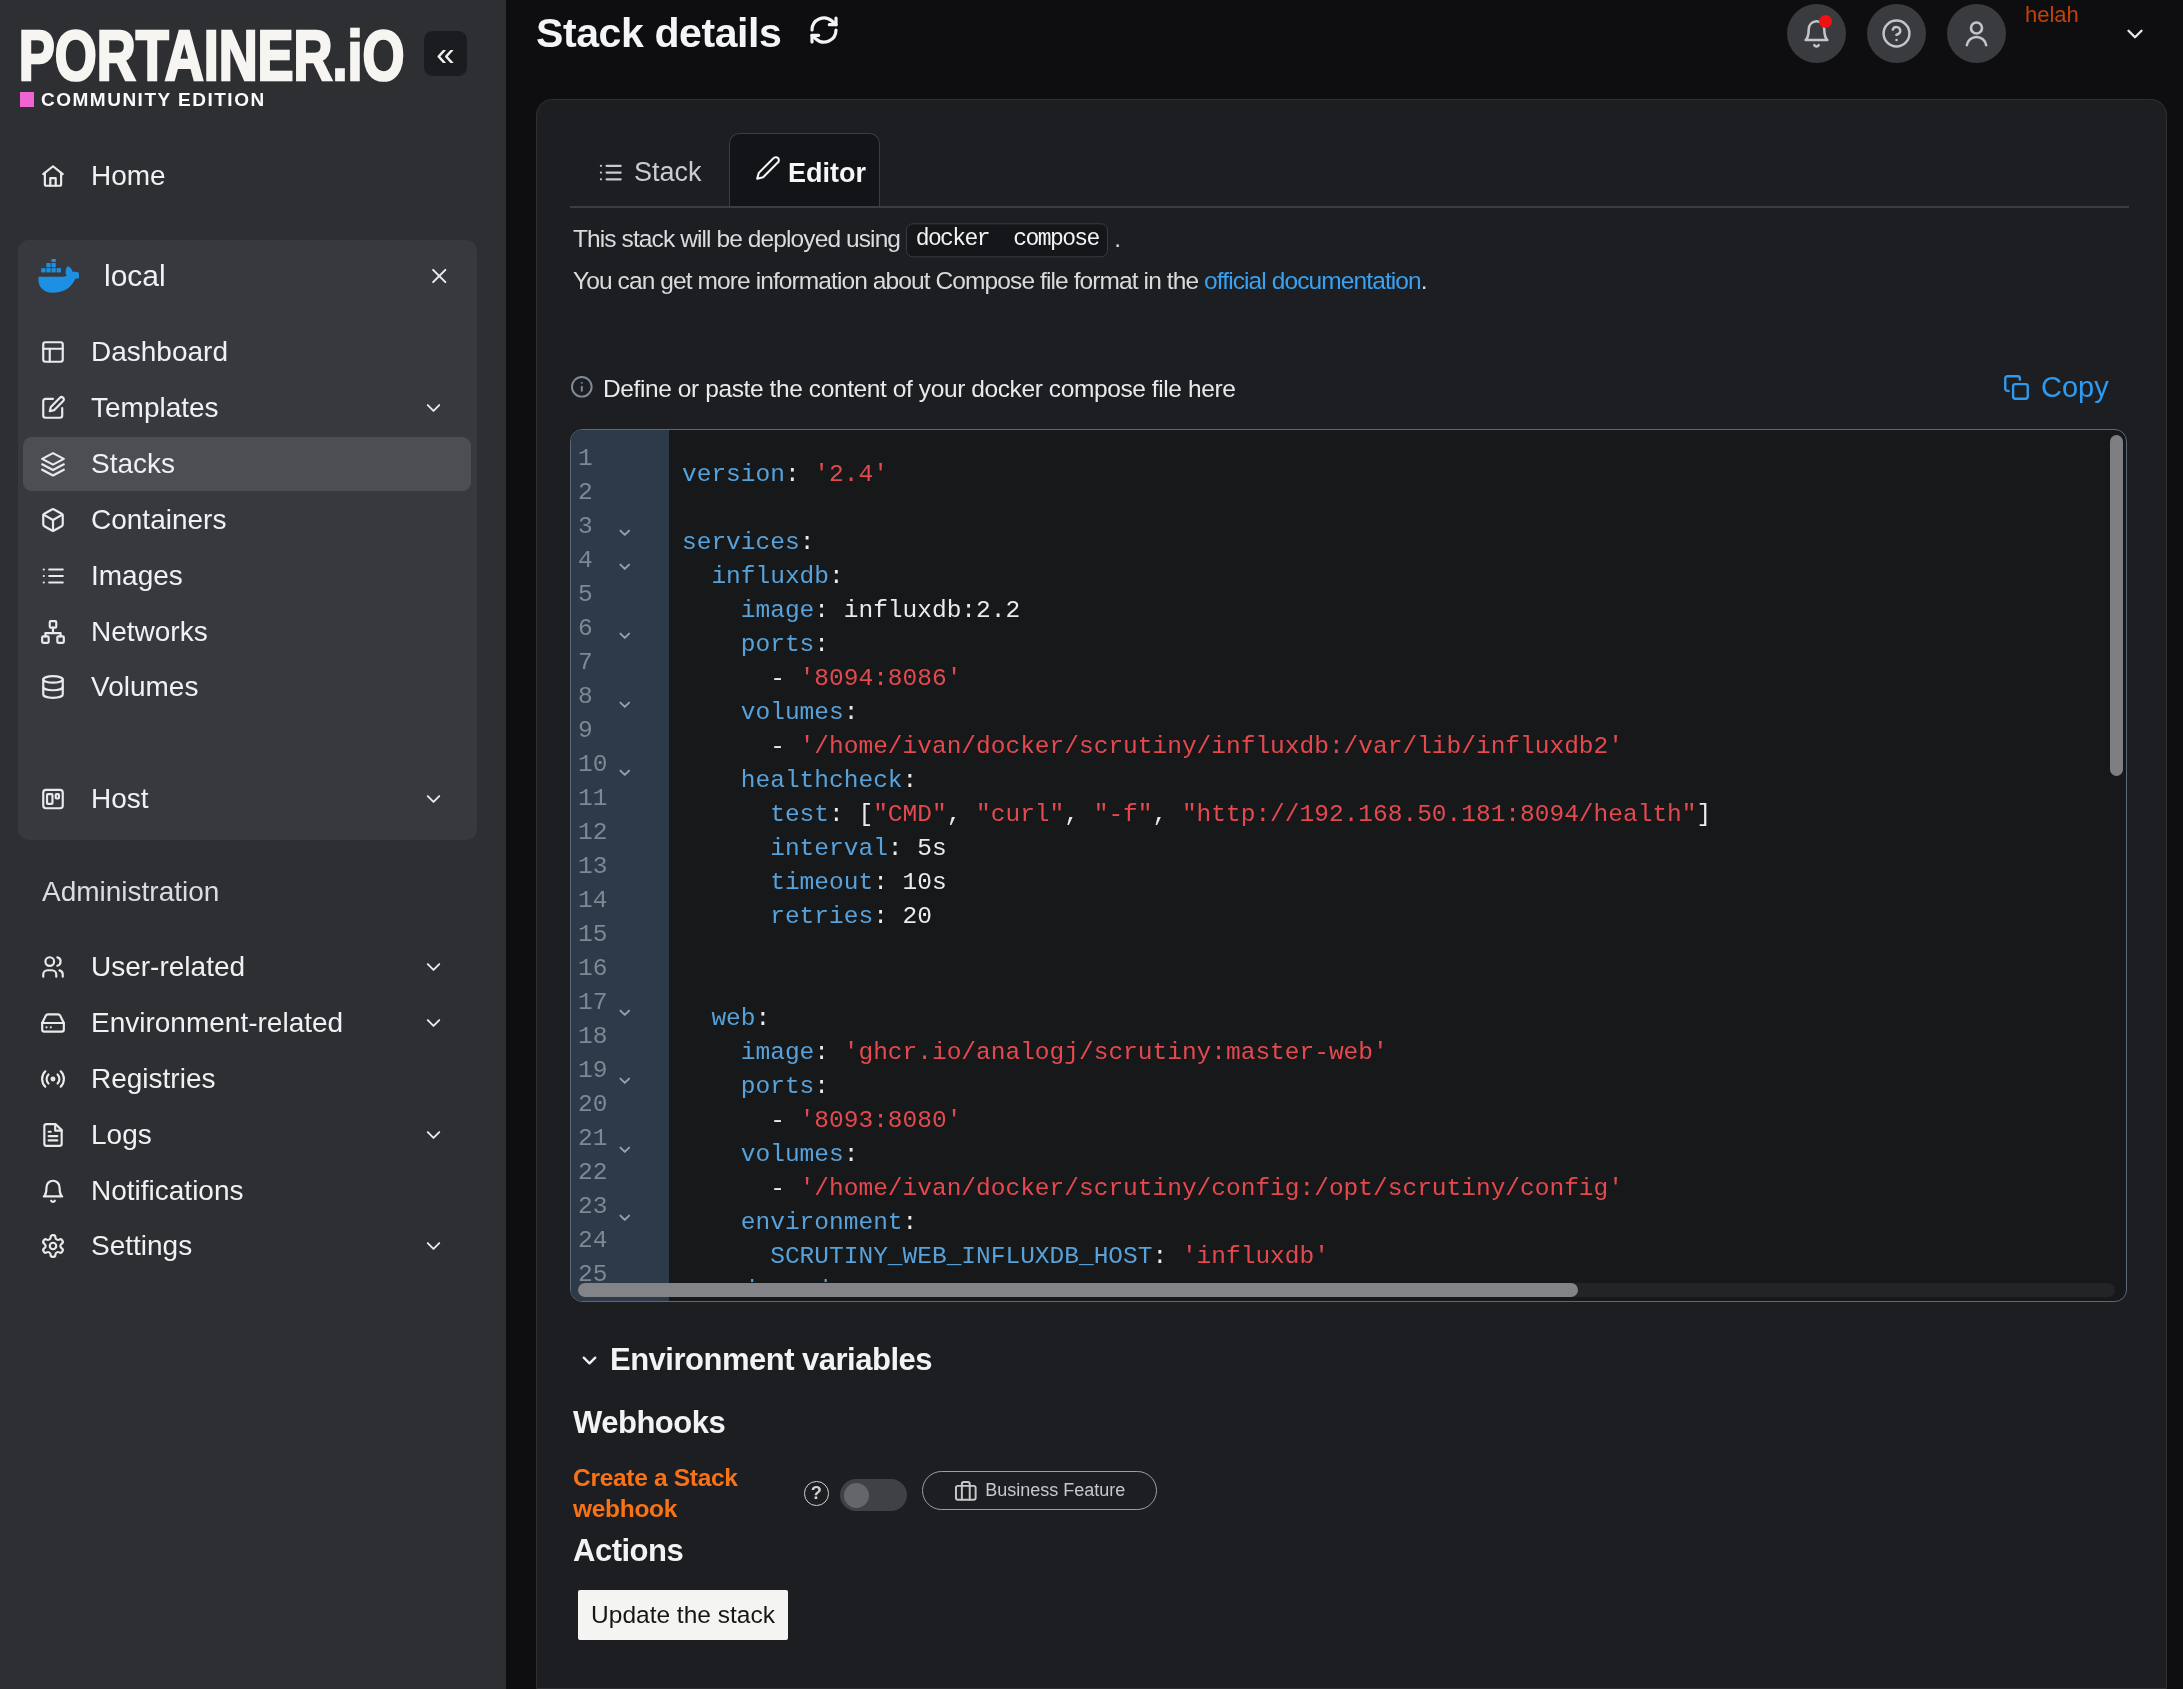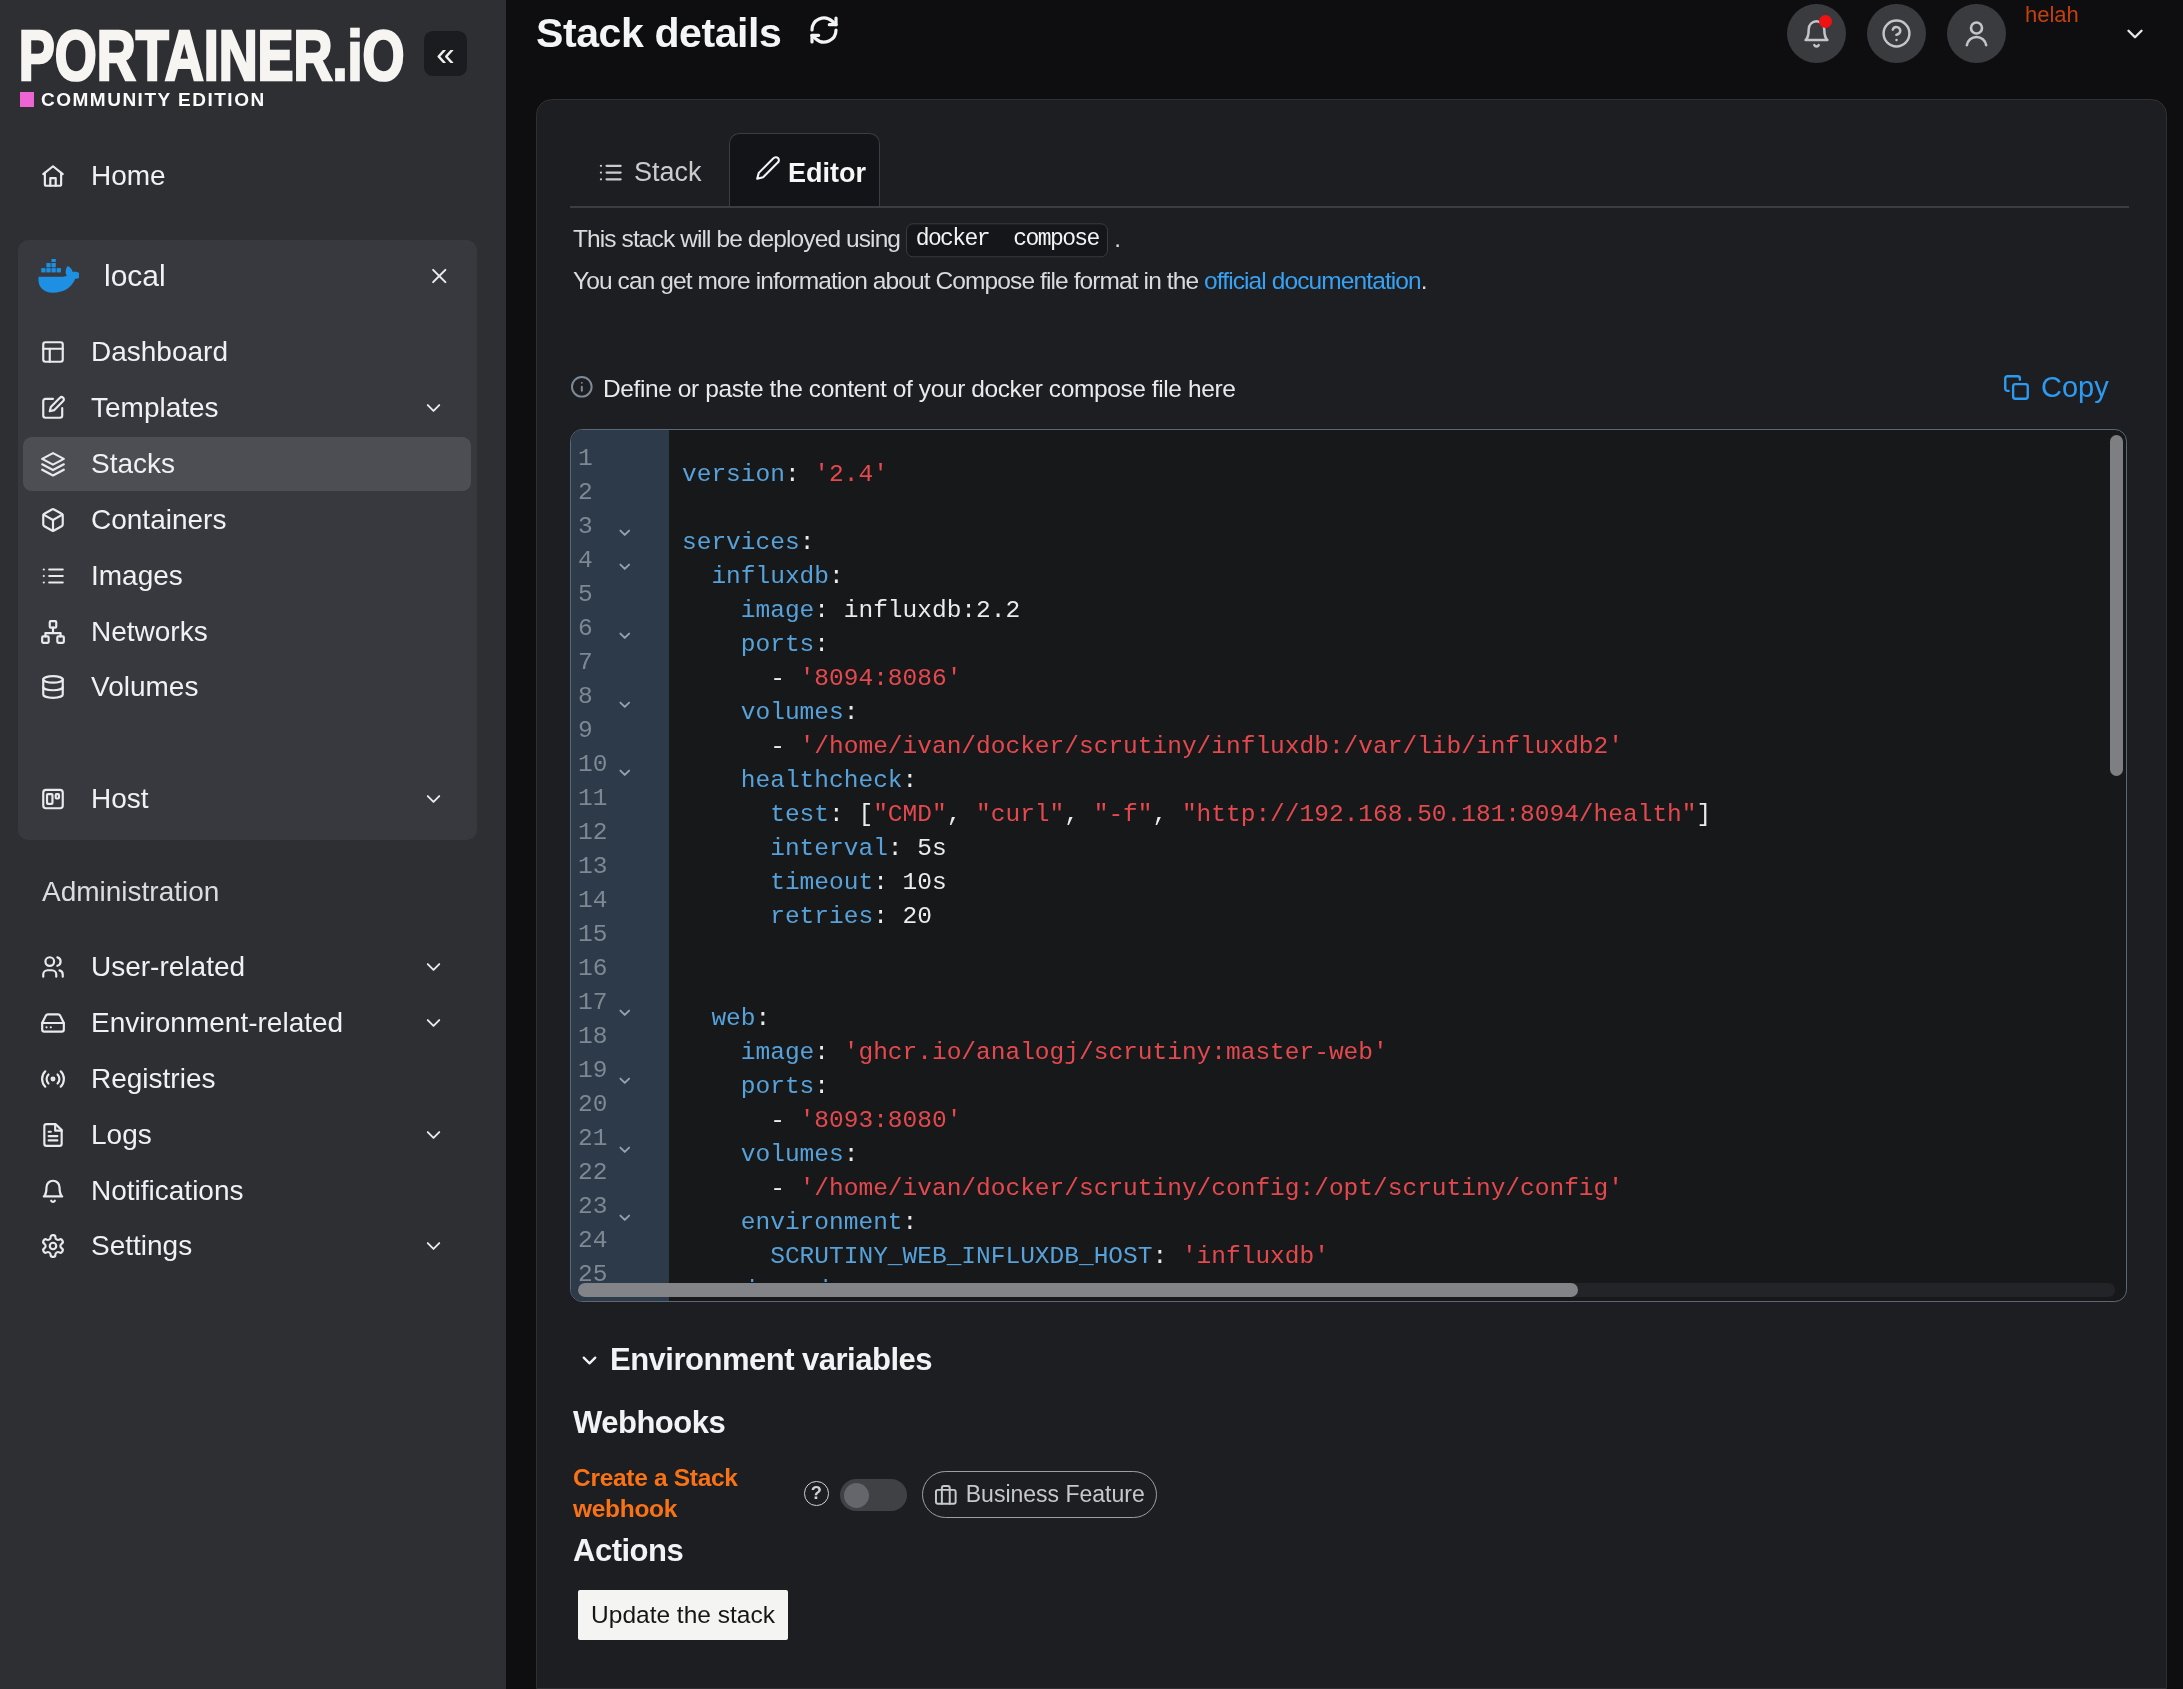--- a/index.html
+++ b/index.html
@@ -36,21 +36,21 @@
 .s { color:#e5494e; }
 #vscroll { position:absolute; right:3.5px; top:5.2px; width:13px; height:341px; background:#7d7f82; border-radius:7px; }
 #hstrack { position:absolute; left:7px; bottom:4.4px; width:1537px; height:14px; background:#232427; border-radius:7px; }
 #hscroll { position:absolute; left:7px; bottom:4.4px; width:1000px; height:14px; background:#828487; border-radius:7px; }
 .foldchev { position:absolute; left:45px; width:17.5px; height:17.5px; }
 
 .h2 { position:absolute; font-size:31px; font-weight:bold; color:#f2f3f5; white-space:nowrap; letter-spacing:-0.5px; }
 #updatebtn { position:absolute; left:578px; top:1590px; width:210px; height:50px; background:#f4f4f2; border-radius:2px; color:#161616; font-size:24.5px; font-weight:500; display:flex; align-items:center; justify-content:center; }
 #toggle { position:absolute; left:840px; top:1479px; width:67px; height:32px; background:#3f4145; border-radius:16.6px; }
 #toggle .knob { position:absolute; left:3.5px; top:3.5px; width:25px; height:25px; border-radius:50%; background:#64666b; }
-#bizpill { position:absolute; left:922px; top:1471px; width:235px; height:47px; border:1.7px solid #9aa0a6; border-radius:23.6px; color:#c6c9cc; font-size:23px; display:flex; align-items:center; justify-content:center; gap:7.9px; white-space:nowrap; }
+#bizpill { position:absolute; left:922px; top:1471px; width:235px; height:39px; border:1.7px solid #9aa0a6; border-radius:23.6px; color:#c6c9cc; font-size:18px; display:flex; align-items:center; justify-content:center; gap:7.9px; white-space:nowrap; }
 
 .circbtn { position:absolute; width:59px; height:59px; border-radius:50%; background:#3a3b3f; display:flex; align-items:center; justify-content:center; }
 </style>
 </head>
 <body>
 <svg width="0" height="0" style="position:absolute">
 <defs>
 <symbol id="i-home" viewBox="0 0 24 24">
         <path d="M3 10.2 12 3l9 7.2"></path>
         <path d="M4.5 9v10.5a1.5 1.5 0 0 0 1.5 1.5h12a1.5 1.5 0 0 0 1.5-1.5V9"></path>

